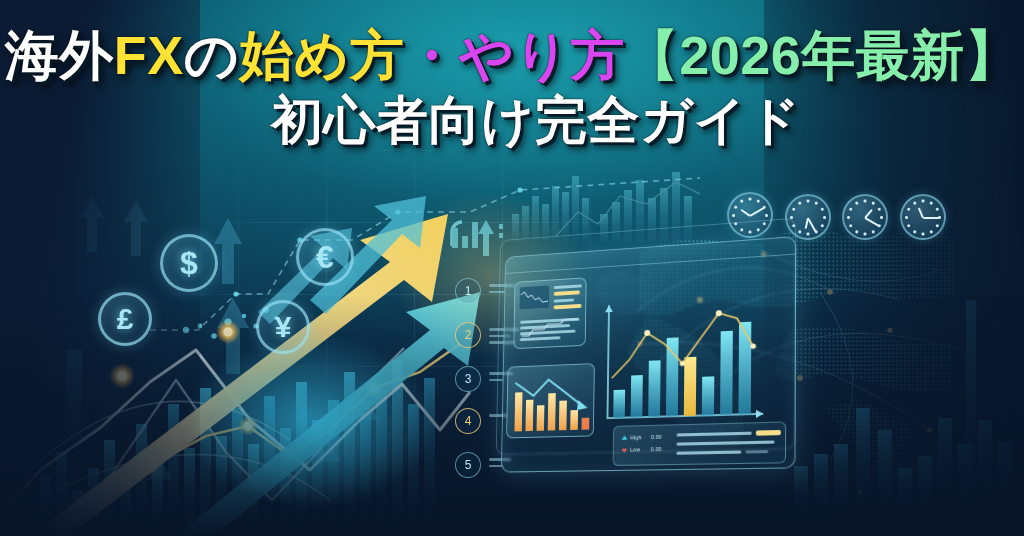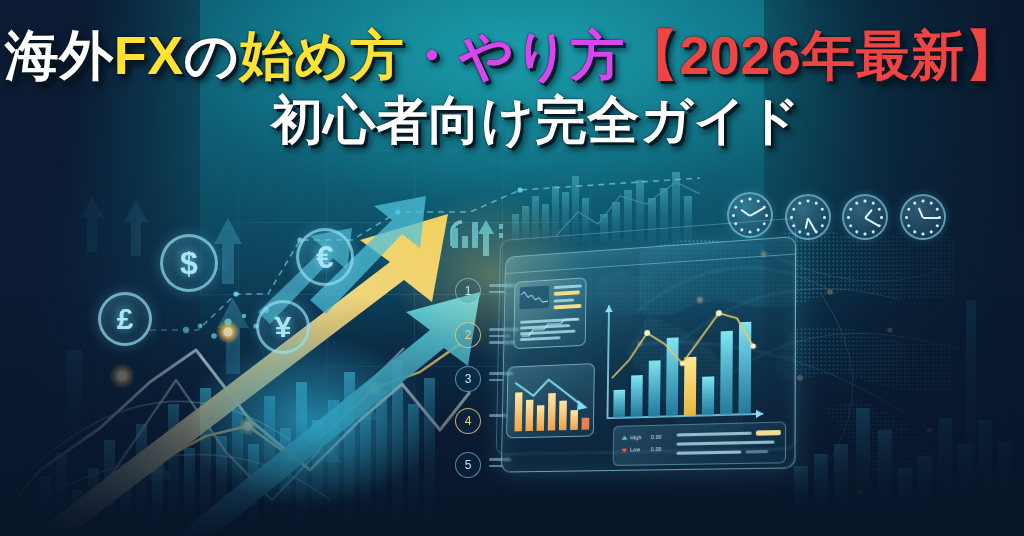--- a/index.html
+++ b/index.html
@@ -524,17 +524,17 @@
         <div class="lbar" style="left:64px;top:8px;width:74px;height:3px;"></div>
         <div class="lbar y" style="left:142px;top:7px;width:24px;height:5px;border-radius:2px;"></div>
         <div class="lbar" style="left:64px;top:17px;width:96px;height:3px;"></div>
         <div class="lbar" style="left:64px;top:26px;width:64px;height:3px;"></div>
         <div class="lbar" style="left:132px;top:26px;width:22px;height:3px;opacity:.55"></div>
       </div>
     </div>
   </div>
 
   <div class="title-wrap">
-    <div class="tline tline1" id="title-line1"><span style="color: rgb(255, 255, 255);">海外</span><span style="color: rgb(255, 226, 52);">FX</span><span style="color: rgb(255, 255, 255);">の</span><span style="color: rgb(255, 226, 52);">始め方</span><span style="color: #d946ef;">・やり方</span><span style="color: #ef4444;">【2026年最新】</span></div>
+    <div class="tline tline1" id="title-line1"><span style="color: rgb(255, 255, 255);">海外</span><span style="color: rgb(255, 226, 52);">FX</span><span style="color: rgb(255, 255, 255);">の</span><span style="color: rgb(255, 226, 52);">始め方</span><span style="color: #d946ef;">・やり方</span><span style="color: #86efac;">【2026年最新】</span></div>
     <div class="tline tline2 tw">初心者向け完全ガイド</div>
   </div>
 
 </div>
 
 </body></html>

